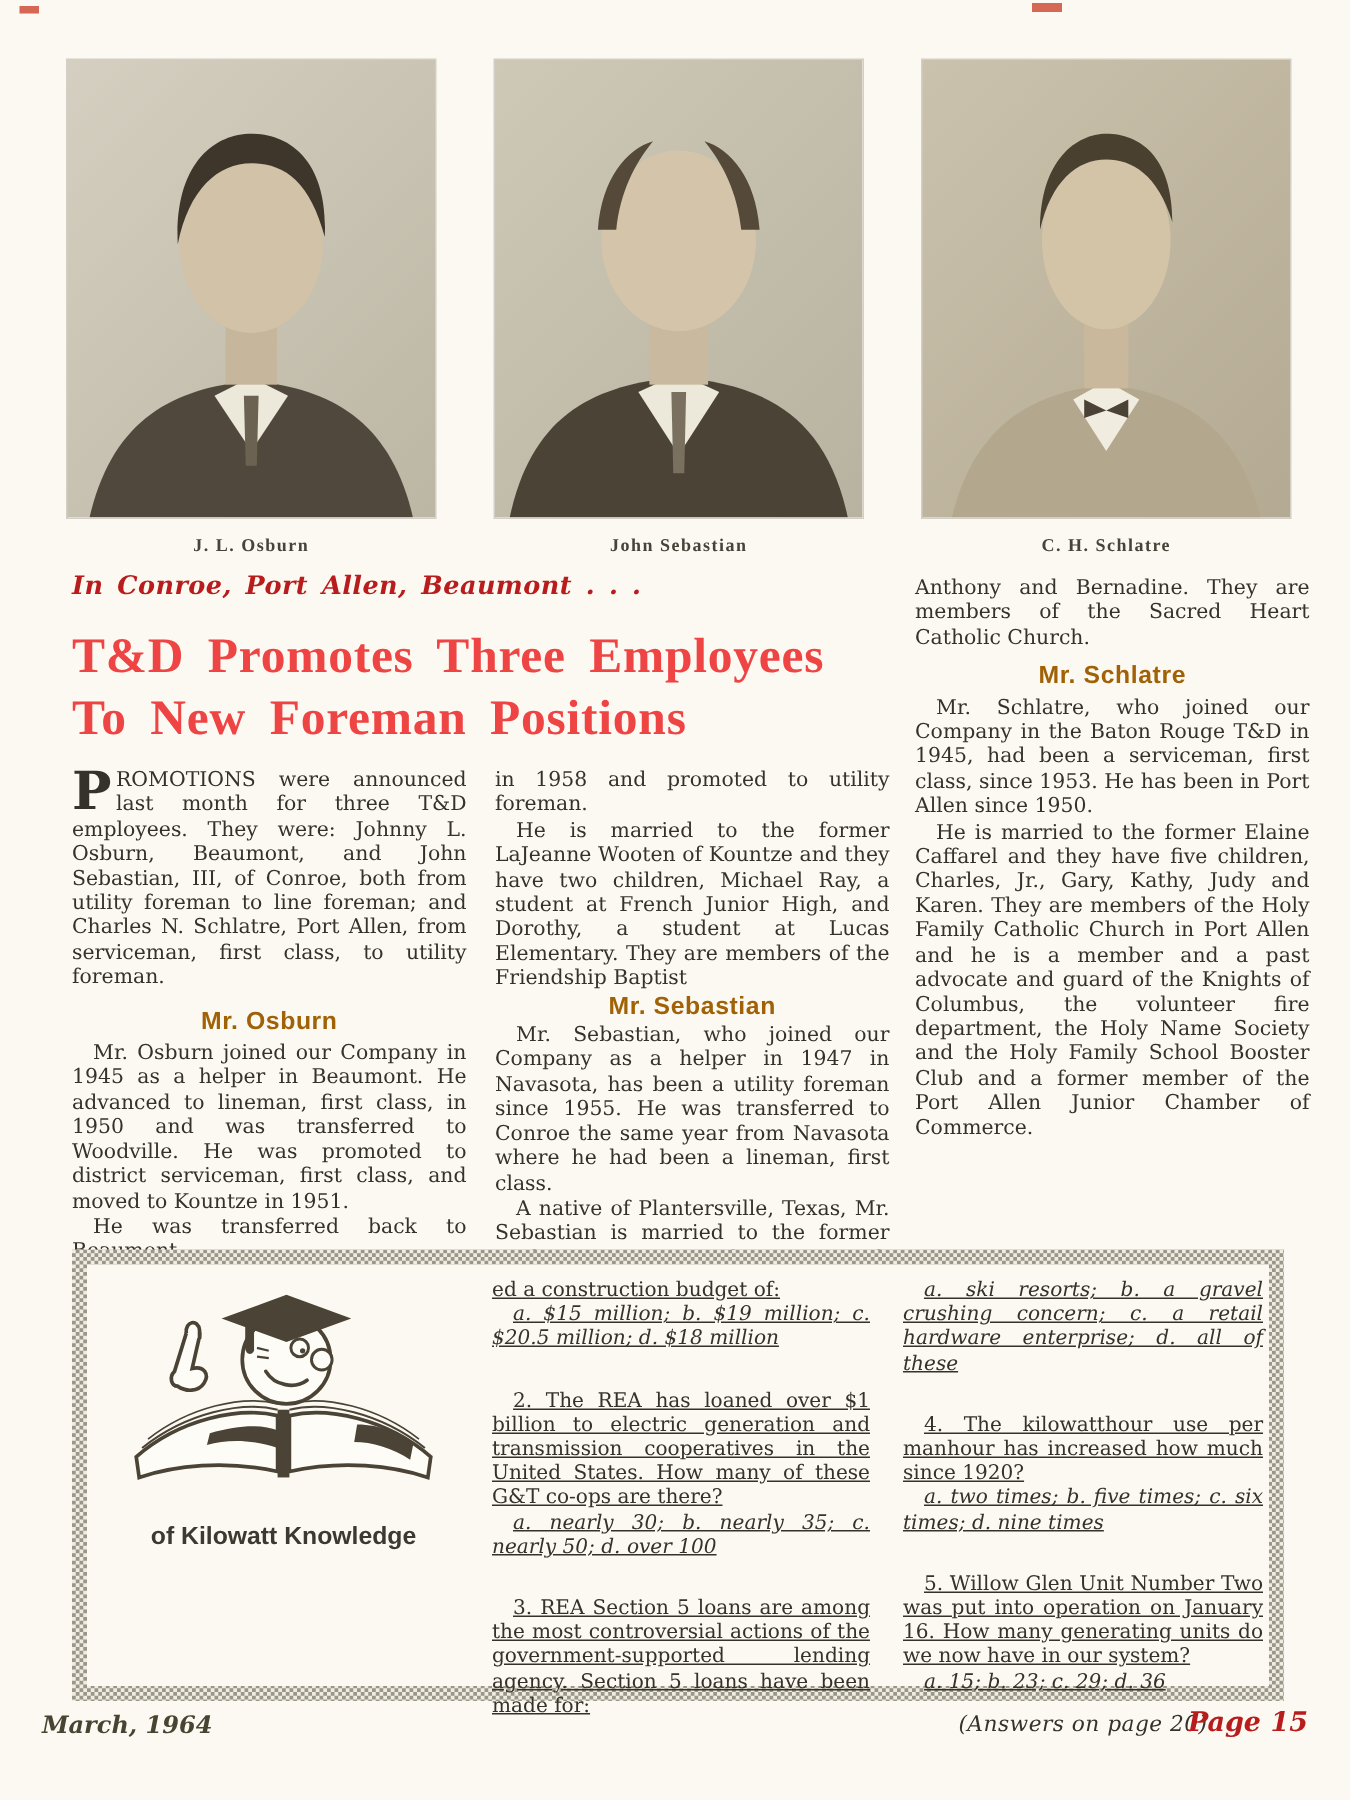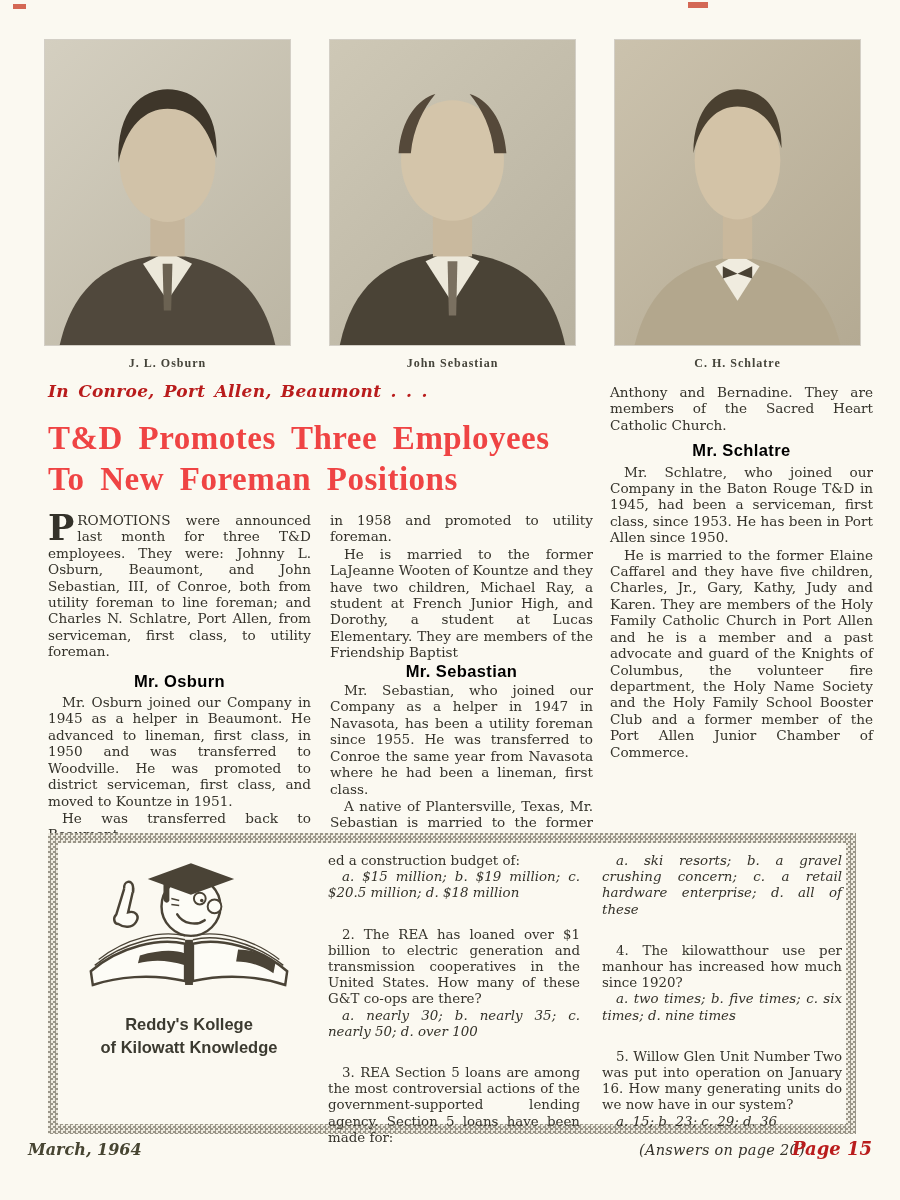--- a/index.html
+++ b/index.html
@@ -37,21 +37,21 @@
   .col{
     position:absolute;width:263px;
     font-size:13.6px;line-height:16.4px;text-align:justify;
     color:#34322a;
   }
   .col p{margin:0 0 0 0;text-indent:14px;}
   .col p.nig{text-indent:0;}
   .col p + p{margin-top:1px;}
   .sechead{
     font-family:"Liberation Sans",sans-serif;font-weight:bold;
-    font-size:16.5px;text-align:center;color:#000000;
+    font-size:16.5px;text-align:center;color:#a16207;
     margin:9px 0 5px 0;letter-spacing:.4px;
   }
   .sechead.tight{margin:2px 0 3px 0;}
   .dropcap{
     float:left;font-size:35px;line-height:28px;font-weight:bold;
     padding:2px 3px 0 0;color:#34322a;
   }
   
   .quizframe{
     position:absolute;left:48px;top:833px;width:808px;height:301px;
@@ -60,21 +60,21 @@
     box-sizing:border-box;padding:10px;
   }
   .quizinner{
     background:#fbf9f1;width:100%;height:100%;box-sizing:border-box;
     padding:10px 14px;display:flex;gap:22px;
   }
   .qcol{
     width:238px;flex:0 0 auto;
     font-size:13.4px;line-height:16.2px;text-align:justify;color:#34322a;
   }
-  .qcol p{margin:0;text-indent:14px;}
+  .qcol p{margin:0;text-indent:14px;text-decoration:underline;}
   .qcol p.nig{text-indent:0;}
   .qcol .gap{margin-top:25px;}
   .answers{font-style:italic;text-indent:0;}
   .quiztitle{
     font-family:"Liberation Sans",sans-serif;font-weight:bold;
     font-size:16.5px;line-height:23px;text-align:center;color:#3b3a30;
     margin:10px 0 14px 0;
   }
   .cartoon{width:216px;height:148px;margin:2px auto 0 auto;display:block;}
   .ansnote{
@@ -192,21 +192,20 @@
         <path d="M98,60 C104,70 118,72 126,66" fill="none" stroke="#4a4336" stroke-width="2.5" stroke-linecap="round"></path>
         <path d="M92,44 l8,2 M92,50 l8,1" stroke="#4a4336" stroke-width="1.5"></path>
 
         <polygon points="112,8 156,24 112,40 68,24" fill="#4a4336"></polygon>
         <path d="M84,28 L84,44 C84,48 88,50 90,46 L90,30 Z" fill="#4a4336"></path>
 
         <path d="M38,70 C34,70 32,64 36,60 L44,34 C46,28 54,30 53,36 L48,58 C56,56 60,62 56,68 C52,74 44,74 38,70 Z" fill="#fdfcf6" stroke="#4a4336" stroke-width="2.5"></path>
         <path d="M44,34 C43,26 52,24 53,32 L53,38" fill="#fdfcf6" stroke="#4a4336" stroke-width="2.5"></path>
       </svg>
       <div class="quiztitle">
-        <div>Reddy's Kollege</div>
         <div>of Kilowatt Knowledge</div>
       </div>
     </div>
 
     <div class="qcol" style="width:252px;">
       <p class="nig">ed a construction budget of:</p>
       <p class="answers">a. $15 million; b. $19 million; c. $20.5 million; d. $18 million</p>
       <p class="gap">2.  The REA has loaned over $1 billion to electric generation and transmission cooperatives in the United States.  How many of these G&amp;T co-ops are there?</p>
       <p class="answers">a. nearly 30; b. nearly 35; c. nearly 50; d. over 100</p>
       <p class="gap">3.  REA Section 5 loans are among the most controversial actions of the government-supported lending agency. Section 5 loans have been made for:</p>

